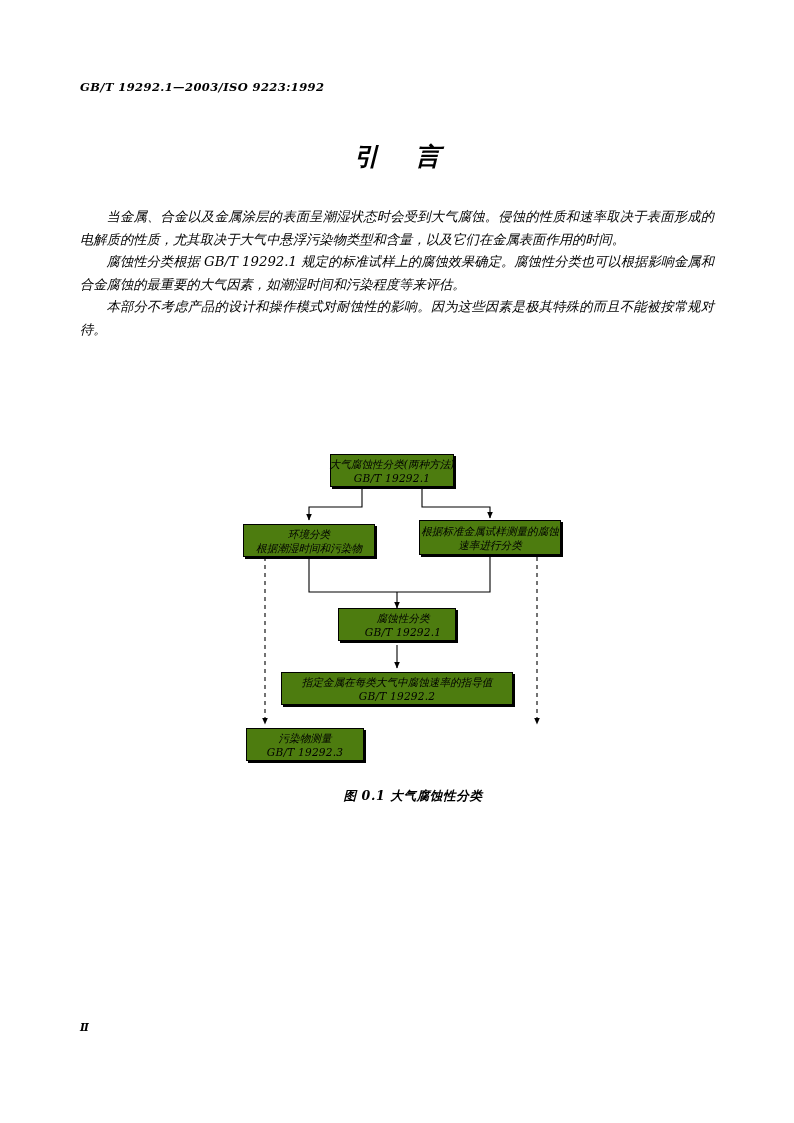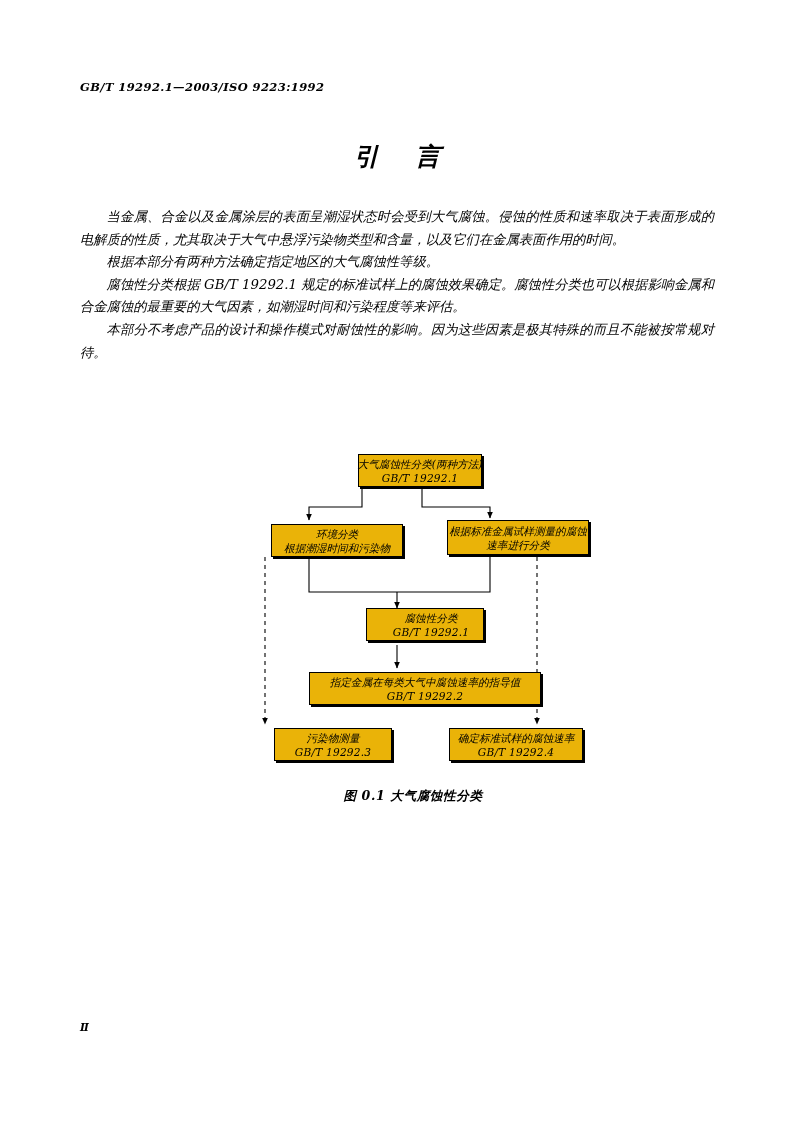--- a/index.html
+++ b/index.html
@@ -74,31 +74,30 @@
   .fc {
     position: absolute;
     left: 0; top: 0;
     width: 794px;
     height: 360px;
   }
   .node {
     position: absolute;
     box-sizing: border-box;
     border: 1.2px solid #000;
-    background: #eab308;
+    background: #4d7c0f;
     box-shadow: 2px 2px 0 0 #000;
     display: flex;
     flex-direction: column;
     align-items: center;
     justify-content: center;
     text-align: center;
     font-size: 10.6px;
     line-height: 14px;
     padding: 2px 4px;
-    margin-left: 28px;
   }
   .node .l1 { white-space: nowrap; }
   .node .l2 { white-space: nowrap; }
   .node.code .l2 {
     font-family: "DejaVu Serif", "Liberation Serif", serif;
     letter-spacing: 0.2px;
   }
 
   
   #n-top    { left: 330px; top: 14px;  width: 124px; height: 33px; }
@@ -141,21 +140,20 @@
 <body>
 
 <div class="page">
 
   <div class="std-header">GB/T 19292.1—2003/ISO 9223:1992</div>
 
   <div class="doc-title">引 言</div>
 
   <div class="body-block">
     <p class="para">当金属、合金以及金属涂层的表面呈潮湿状态时会受到大气腐蚀。侵蚀的性质和速率取决于表面形成的电解质的性质，尤其取决于大气中悬浮污染物类型和含量，以及它们在金属表面作用的时间。</p>
-    <p class="para">根据本部分有两种方法确定指定地区的大气腐蚀性等级。</p>
     <p class="para">腐蚀性分类根据 GB/T 19292.1 规定的标准试样上的腐蚀效果确定。腐蚀性分类也可以根据影响金属和合金腐蚀的最重要的大气因素，如潮湿时间和污染程度等来评估。</p>
     <p class="para">本部分不考虑产品的设计和操作模式对耐蚀性的影响。因为这些因素是极其特殊的而且不能被按常规对待。</p>
   </div>
 
   <div class="figure">
     <div class="fc">
 
       <svg class="fc-svg" viewBox="0 0 794 360">
         <defs>
           <marker id="arw" markerWidth="8" markerHeight="8" refX="5.6" refY="3" orient="auto" markerUnits="strokeWidth">
@@ -203,24 +201,20 @@
       <div class="node code" id="n-guide">
         <span class="l1">指定金属在每类大气中腐蚀速率的指导值</span>
         <span class="l2">GB/T 19292.2</span>
       </div>
 
       <div class="node code" id="n-bl">
         <span class="l1">污染物测量</span>
         <span class="l2">GB/T 19292.3</span>
       </div>
 
-      <div class="node code" id="n-br">
-        <span class="l1">确定标准试样的腐蚀速率</span>
-        <span class="l2">GB/T 19292.4</span>
-      </div>
 
     </div>
 
     <div class="fig-caption">图 0.1  大气腐蚀性分类</div>
   </div>
 
   <div class="folio">Ⅱ</div>
 
 </div>
 

